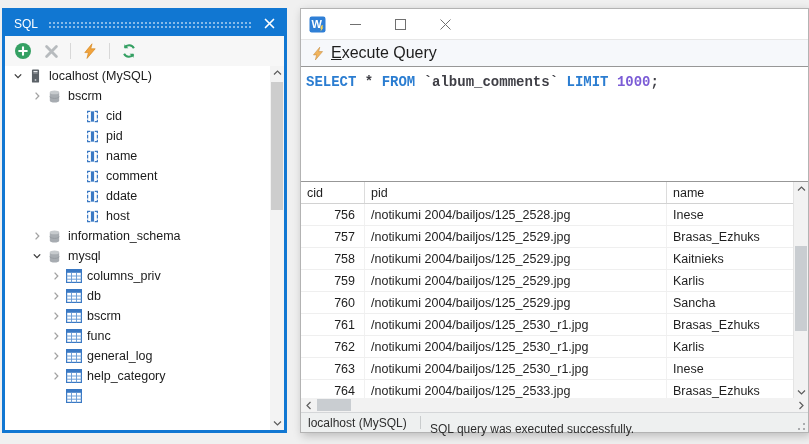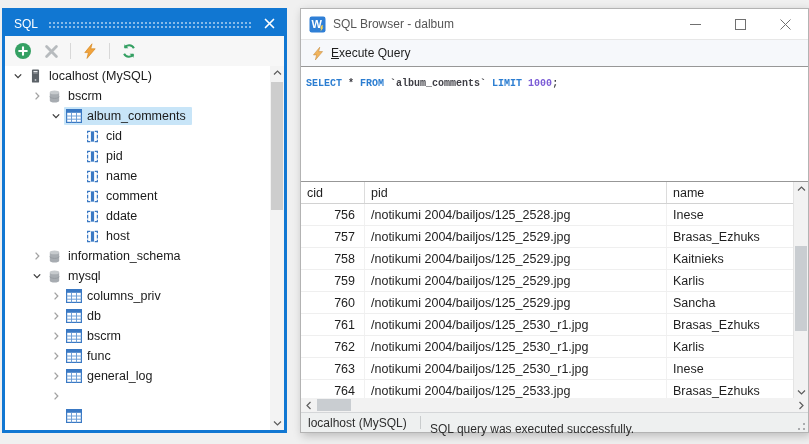--- a/index.html
+++ b/index.html
@@ -39,26 +39,26 @@
     border:1px solid #b3b3b3;background:#fff;box-shadow:2px 3px 9px rgba(0,0,0,.22);}
   .win-title{position:absolute;left:0;right:0;top:0;height:30px;display:flex;align-items:center;
     padding-left:8px;font-size:12px;color:#555;}
   .win-app-icon{width:17px;height:17px;margin-right:7px;flex:none;}
   .win-title-text{flex:1;}
   .win-controls{display:flex;height:30px;}
   .win-ctl{width:45px;height:100%;display:flex;align-items:center;justify-content:center;color:#707070;}
   .win-toolbar{position:absolute;left:0;right:0;top:30px;height:26px;background:#f6f8fb;
     border-top:1px solid #e7e7e7;display:flex;align-items:center;padding:0 4px;}
   .exec-btn{display:flex;align-items:center;gap:6px;background:transparent;border:none;
-    font-size:12px;color:#1d1d1d;font-family:"Liberation Sans",sans-serif;padding:2px 6px;cursor:pointer;}
+    font-size:16px;color:#1d1d1d;font-family:"Liberation Sans",sans-serif;padding:2px 6px;cursor:pointer;}
   .exec-btn u{text-decoration:underline;}
   .editor{position:absolute;left:0;right:0;top:57px;height:107px;background:#fff;
     border-top:1px solid #979797;border-bottom:1px solid #979797;padding:5px 5px;
     box-sizing:content-box;cursor:text;}
-  .editor code{font-family:"Liberation Mono","DejaVu Sans Mono",monospace;font-size:10px;
+  .editor code{font-family:"Liberation Mono","DejaVu Sans Mono",monospace;font-size:14px;
     font-weight:700;white-space:pre;}
   .tok-keyword{color:#2b7dd1;}
   .tok-plain{color:#3f3f46;}
   .tok-number{color:#7b5cd6;}
 
   .grid{position:absolute;left:0;right:0;top:172px;height:217px;background:#fff;
     border-top:1px solid #979797;overflow:hidden;font-size:12.5px;color:#1e1e1e;}
   .grid-header{display:flex;height:21px;border-bottom:1px solid #d2d2d2;margin-right:15px;}
   .gh-cell{display:flex;align-items:center;padding:0 6px;border-right:1px solid #dcdcdc;
     box-sizing:border-box;}
@@ -168,38 +168,20 @@
               <span class="ticon">
                 <svg width="15" height="15" viewBox="0 0 16 16">
                   <path d="M3 3.6v8.8c0 1.1 2.2 2 5 2s5-.9 5-2V3.6z" fill="#a7acb1"></path>
                   <ellipse cx="8" cy="3.6" rx="5" ry="2" fill="#c6cacd"></ellipse>
                   <path d="M3 8c0 1.1 2.2 2 5 2s5-.9 5-2" fill="none" stroke="#8f9499" stroke-width=".8"></path>
                 </svg>
               </span>
               <span class="tlabel">bscrm</span>
             </span>
           </div>
-          <div class="tree-row selected">
-            <span class="indent" style="width:42px"></span>
-            <span class="chev">
-              <svg width="10" height="10" viewBox="0 0 10 10">
-                <path d="M1.8 3.4L5 6.6l3.2-3.2" stroke="#3b3b3b" fill="none" stroke-width="1.3"></path>
-              </svg>
-            </span>
-            <span class="sel-wrap">
-              <span class="ticon">
-                <svg width="16" height="14" viewBox="0 0 16 14">
-                  <rect x=".6" y=".6" width="14.8" height="12.8" fill="#fff" stroke="#3a79c4" stroke-width="1.2"></rect>
-                  <rect x=".6" y=".6" width="14.8" height="3.2" fill="#3a79c4"></rect>
-                  <path d="M5.5 3.8v9.6M10.5 3.8v9.6M.6 7h14.8M.6 10.2h14.8" stroke="#6fa0d8" stroke-width="1"></path>
-                </svg>
-              </span>
-              <span class="tlabel">album_comments</span>
-            </span>
-          </div>
           <div class="tree-row">
             <span class="indent" style="width:61px"></span>
             <span class="chev"></span>
             <span class="sel-wrap">
               <span class="ticon">
                 <svg width="15" height="15" viewBox="0 0 16 16">
                   <path d="M5.6 2.5H2.8v2M2.8 6v4M2.8 11.5v2h2.8M10.4 2.5h2.8v2M13.2 6v4M13.2 11.5v2h-2.8" fill="none" stroke="#3a79c4" stroke-width="1.3"></path>
                   <rect x="6.3" y="2.5" width="3.4" height="11" fill="#3a79c4"></rect>
                 </svg>
               </span>
@@ -396,20 +378,30 @@
               </span>
               <span class="tlabel">general_log</span>
             </span>
           </div>
           <div class="tree-row">
             <span class="indent" style="width:42px"></span>
             <span class="chev">
               <svg width="10" height="10" viewBox="0 0 10 10">
                 <path d="M3.6 1.6L6.8 5 3.6 8.4" stroke="#a3a3a3" fill="none" stroke-width="1.3"></path>
               </svg>
+            </span>
+            <span class="sel-wrap">
+              <span class="ticon">
+                <svg width="16" height="14" viewBox="0 0 16 14">
+                  <rect x=".6" y=".6" width="14.8" height="12.8" fill="#fff" stroke="#3a79c4" stroke-width="1.2"></rect>
+                  <rect x=".6" y=".6" width="14.8" height="3.2" fill="#3a79c4"></rect>
+                  <path d="M5.5 3.8v9.6M10.5 3.8v9.6M.6 7h14.8M.6 10.2h14.8" stroke="#6fa0d8" stroke-width="1"></path>
+                </svg>
+              </span>
+              <span class="tlabel">help_category</span>
             </span>
           </div>
           <div class="tree-row">
             <span class="indent" style="width:42px"></span>
             <span class="chev"></span>
             <span class="sel-wrap">
               <span class="ticon">
                 <svg width="16" height="14" viewBox="0 0 16 14">
                   <rect x=".6" y=".6" width="14.8" height="12.8" fill="#fff" stroke="#3a79c4" stroke-width="1.2"></rect>
                   <rect x=".6" y=".6" width="14.8" height="3.2" fill="#3a79c4"></rect>
@@ -438,21 +430,20 @@
 
   <section class="window">
     <header class="win-title">
       <span class="win-app-icon">
         <svg width="17" height="17" viewBox="0 0 17 17">
           <rect x=".5" y=".5" width="16" height="16" rx="2.2" fill="#2f7fd6"></rect>
           <text x="7.6" y="12.2" font-size="11" font-weight="bold" fill="#fff" text-anchor="middle" font-family="Liberation Sans,sans-serif">W</text>
           <path d="M12.6 9.2l-1.6 3.2h1.1l-.5 3.2 2.8-4.1h-1.2l1-2.3z" fill="#ffd34d"></path>
         </svg>
       </span>
-      <span class="win-title-text">SQL Browser - dalbum</span>
       <div class="win-controls">
         <span class="win-ctl">
           <svg width="11" height="11" viewBox="0 0 11 11">
               <path d="M0 5.5h11" stroke="#707070" stroke-width="1"></path>
             </svg>
         </span>
         <span class="win-ctl">
           <svg width="11" height="11" viewBox="0 0 11 11">
               <rect x=".5" y=".5" width="10" height="10" fill="none" stroke="#707070" stroke-width="1"></rect>
             </svg>

